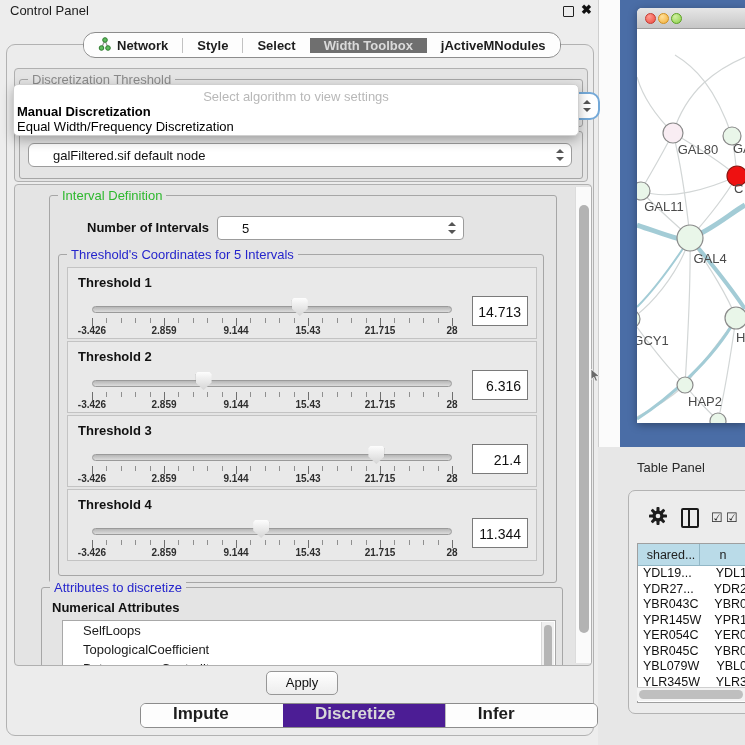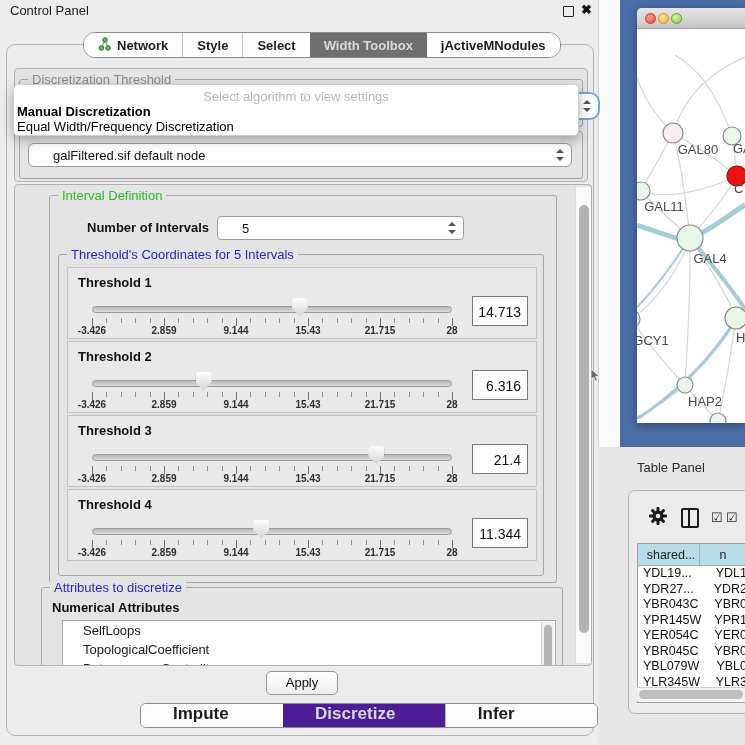--- a/index.html
+++ b/index.html
@@ -10,21 +10,21 @@
   
   #left-window{left:0;top:0;width:598px;height:745px;background:#ededed;border-right:1px solid #cfcfcf;}
   #titlebar{left:0;top:0;width:100%;height:22px;}
   #titlebar .t{position:absolute;left:10px;top:3px;font-size:13px;color:#1c1c1c;}
   #float-ic{position:absolute;left:563px;top:6px;width:9px;height:9px;border:1.6px solid #222;border-radius:1px;}
   #close-ic{position:absolute;left:581px;top:2px;font-size:13px;font-weight:bold;color:#111;}
 
   #outer-pane{left:6px;top:44px;width:586px;height:690px;border:1px solid #b2b2b2;border-radius:9px;background:#ececec;}
 
   
-  #tabbar{left:83px;top:32px;height:24px;display:flex;border:1px solid #8c8c8c;border-radius:12px;background:#fdfdfd;overflow:hidden;z-index:5;}
+  #tabbar{left:83px;top:32px;height:24px;display:flex;border:1px solid #8c8c8c;border-radius:12px;background:#fdfdfd;overflow:hidden;z-index:5;align-items:center;}
   .tabseg{display:flex;align-items:center;padding:0 14px;font-size:13px;font-weight:600;color:#1d1d1d;background:#fdfdfd;white-space:nowrap;}
   .tabseg.divider{border-left:1px solid #c2c2c2;}
   .tabseg.sel{background:#6f6f6f;color:#dadada;border-left:none;}
   .tabseg .nicon{margin-right:6px;display:inline-block;}
 
   
   .gbox{position:absolute;border:1px solid #b0b0b0;border-radius:4px;background:#e4e4e4;}
   .fieldset{position:absolute;border:1px solid #a6a6a6;border-radius:3px;}
   .legend{position:absolute;top:-8px;left:8px;padding:0 4px;background:#e4e4e4;font-size:13px;white-space:nowrap;}
   .legend.green{color:#2eb82e;}

